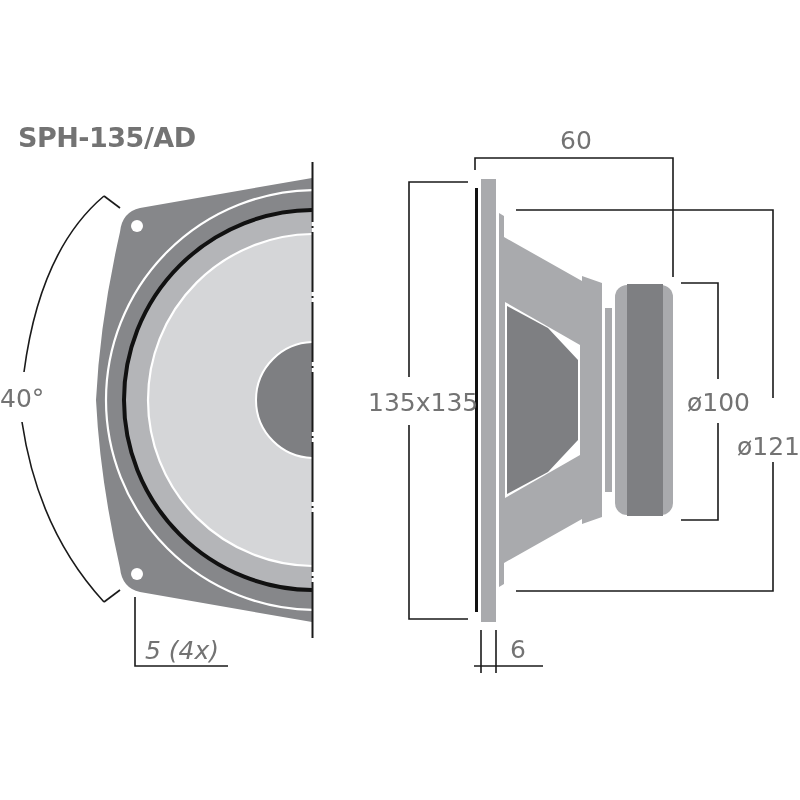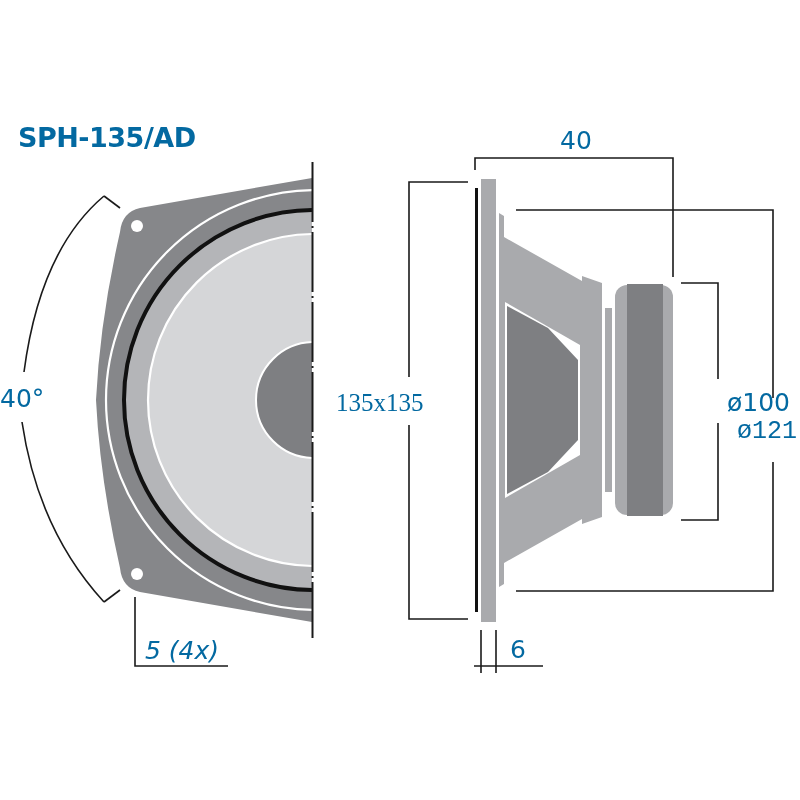--- a/index.html
+++ b/index.html
@@ -1,18 +1,18 @@
 <!DOCTYPE html>
 <html><head>
 <meta charset="utf-8">
 <style>
   html, body { margin:0; padding:0; background:#ffffff; }
   #stage { position:relative; width:800px; height:800px; background:#ffffff; overflow:hidden; }
   svg { position:absolute; left:0; top:0; }
-  .lbl { position:absolute; font-family:"DejaVu Sans", sans-serif; color:#0369a1; white-space:nowrap; line-height:1; }
+  .lbl { position:absolute; font-family:"DejaVu Sans", sans-serif; color:#737373; white-space:nowrap; line-height:1; }
   .title { font-weight:bold; font-size:27px; letter-spacing:-0.5px; }
   .dim { font-size:25px; }
 </style>
 </head>
 <body>
 
 <div id="stage">
 
   <svg width="800" height="800" viewBox="0 0 800 800">
     <defs>
@@ -82,18 +82,18 @@
       <line x1="481" y1="630" x2="481" y2="673"></line>
       <line x1="496" y1="630" x2="496" y2="673"></line>
       <line x1="474" y1="666" x2="543" y2="666"></line>
     </g>
   </svg>
 
   <div class="lbl title" style="left:18px; top:124px;">SPH-135/AD</div>
   <div class="lbl dim" style="left:0px; top:386px;">40°</div>
   <div class="lbl dim" style="left:145px; top:638px;font-style:italic;">5 (4x)</div>
 
-  <div class="lbl dim" style="left:560px; top:128px;">40</div>
-  <div class="lbl dim" style="left:336px; top:390px;font-family:Liberation Serif, serif;">135x135</div>
-  <div class="lbl dim" style="left:687px; top:390px;margin-left:40px;">ø100</div>
-  <div class="lbl dim" style="left:737px; top:419px;font-family:Liberation Mono, monospace;">ø121</div>
+  <div class="lbl dim" style="left:560px; top:128px;">60</div>
+  <div class="lbl dim" style="left:368px; top:390px;">135x135</div>
+  <div class="lbl dim" style="left:687px; top:390px;">ø100</div>
+  <div class="lbl dim" style="left:737px; top:434px;">ø121</div>
   <div class="lbl dim" style="left:510px; top:637px;">6</div>
 </div>
 
 </body></html>

